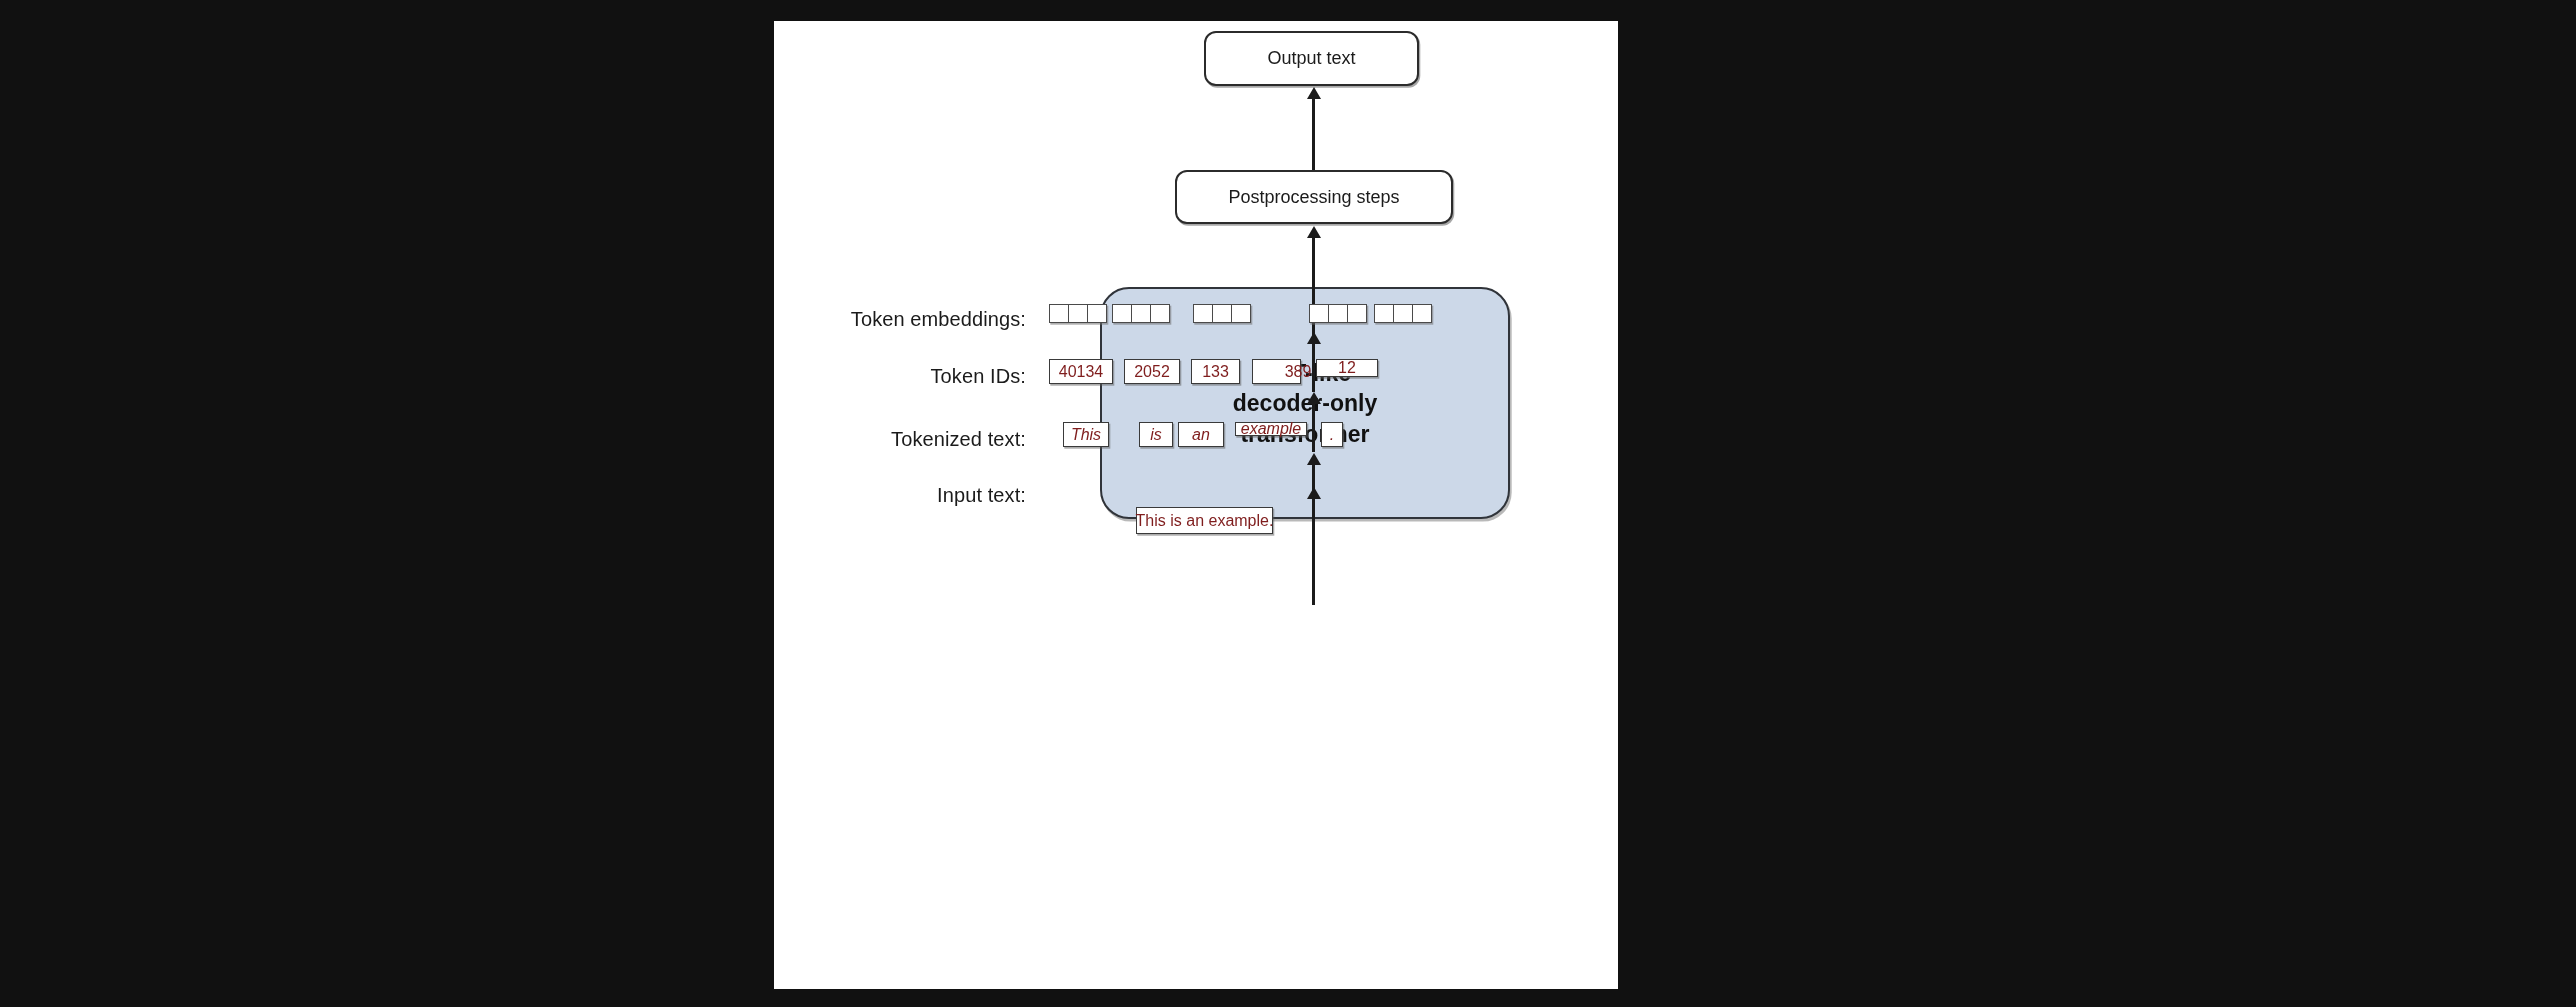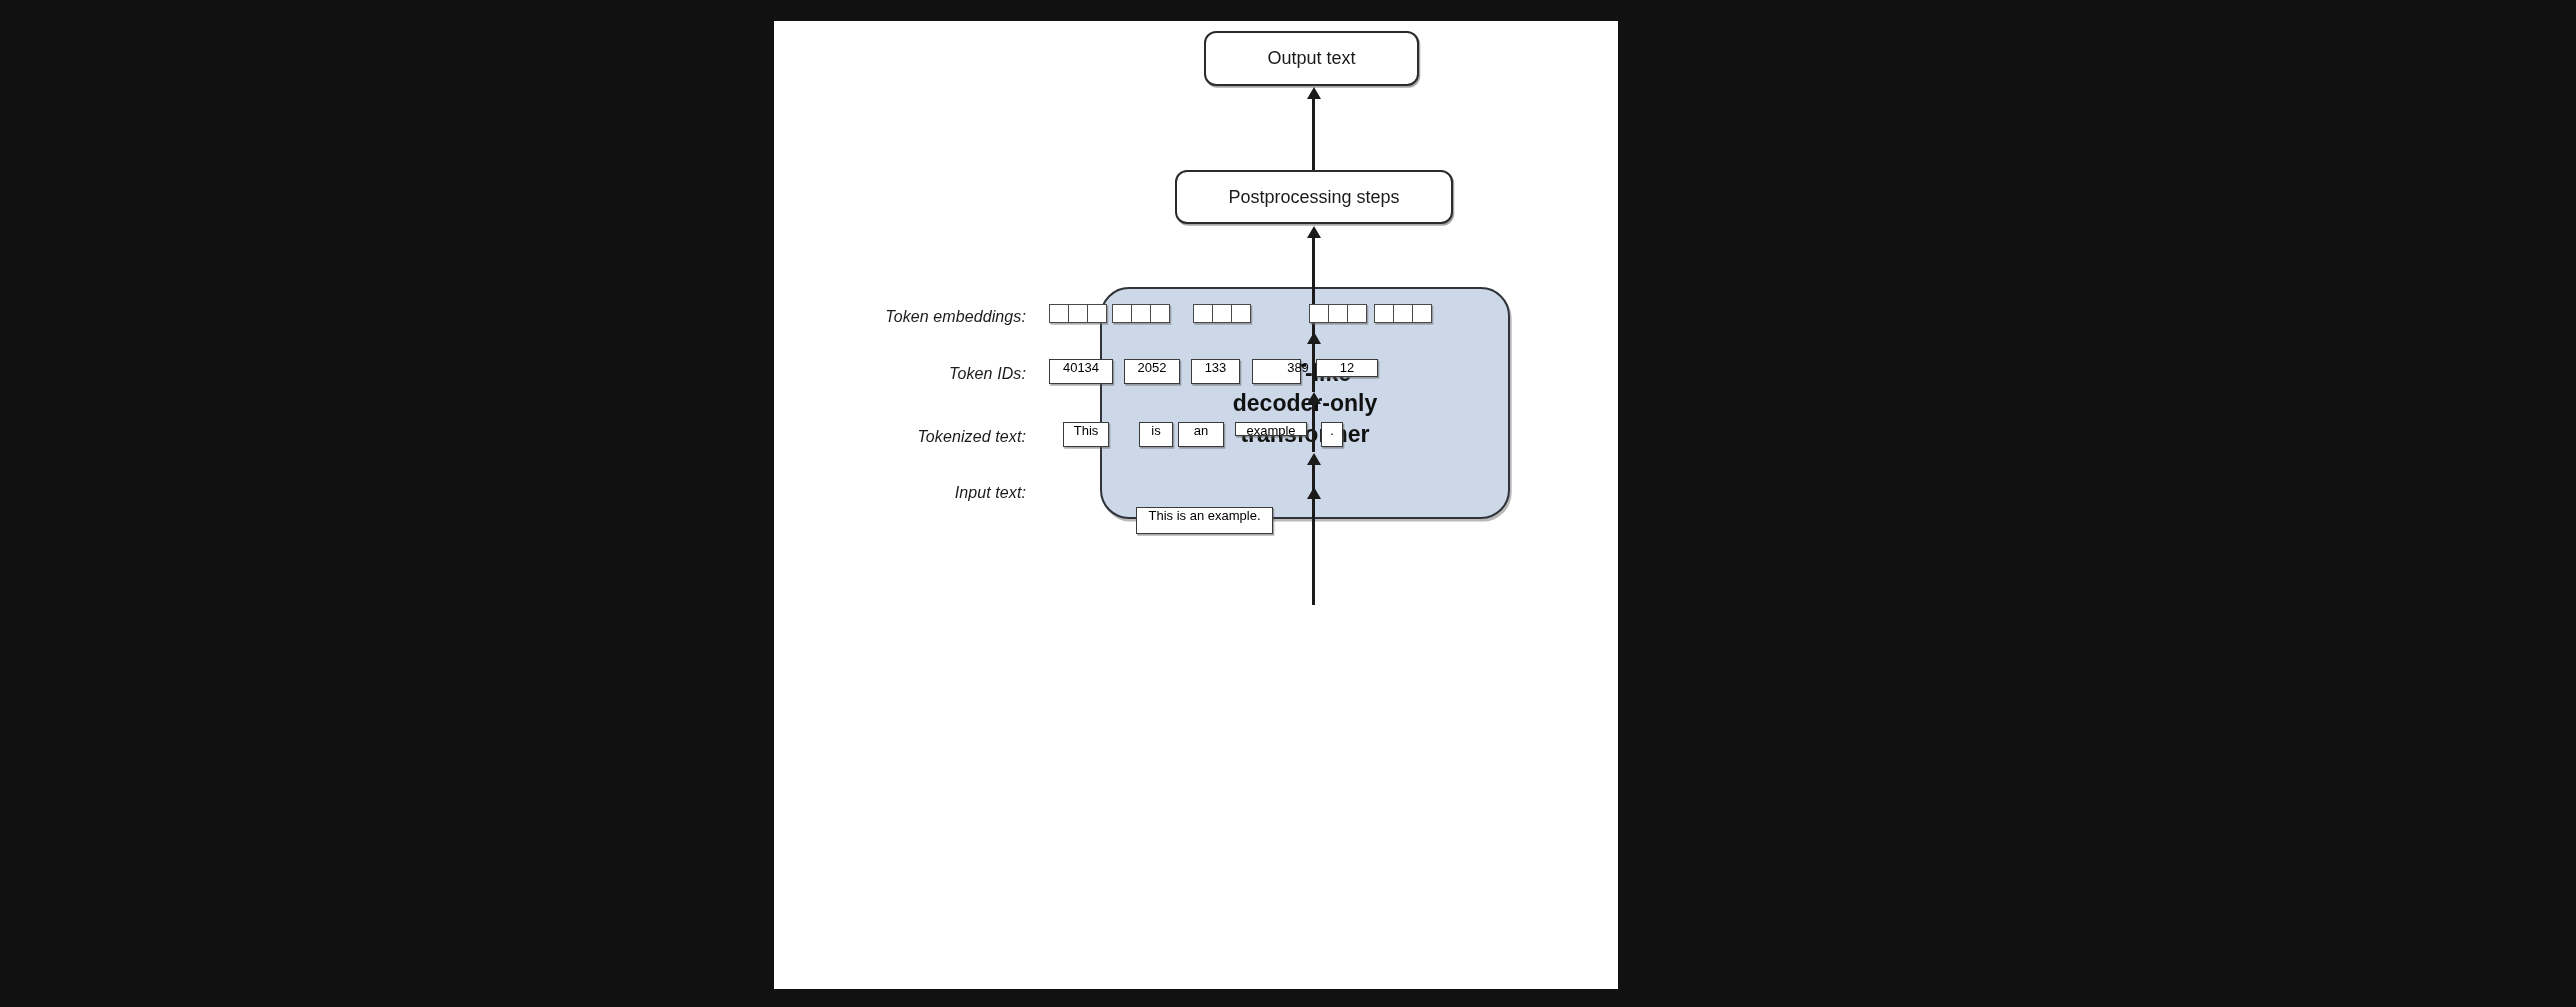--- a/index.html
+++ b/index.html
@@ -27,26 +27,25 @@
     left: 774px;
     top: 21.4px;
     width: 844px;
     height: 968px;
     background: #ffffff;
   }
 
   
   .lbl {
     position: absolute;
-    font-size: 16px;
+    font-size: 20px;
     color: #1b1b1b;
     white-space: nowrap;
     text-align: right;
     letter-spacing: 0.1px;
-    font-style: italic;
   }
 
   .rbox {
     position: absolute;
     box-sizing: border-box;
     background: #ffffff;
     border: 2.1px solid #2b2b2b;
     border-radius: 12px;
     display: flex;
     align-items: center;
@@ -100,27 +99,28 @@
     background: #1b1b1b;
   }
 
   
   .vbox {
     position: absolute;
     box-sizing: border-box;
     background: #ffffff;
     border: 1.7px solid #3a3a3a;
     display: flex;
+    align-items: center;
     justify-content: center;
-    font-size: 13px;
-    color: #000000;
+    font-size: 16px;
+    color: #7f1d1d;
     box-shadow: 1.3px 1.7px 0 rgba(90,90,90,.5);
     white-space: nowrap;
   }
-  .vbox.italic { }
+  .vbox.italic { font-style: italic; }
 
   
   .embgroup {
     position: absolute;
     display: flex;
     box-shadow: 1.3px 1.7px 0 rgba(110,110,110,.55);
   }
   .embcell {
     box-sizing: border-box;
     width: 20.5px;

